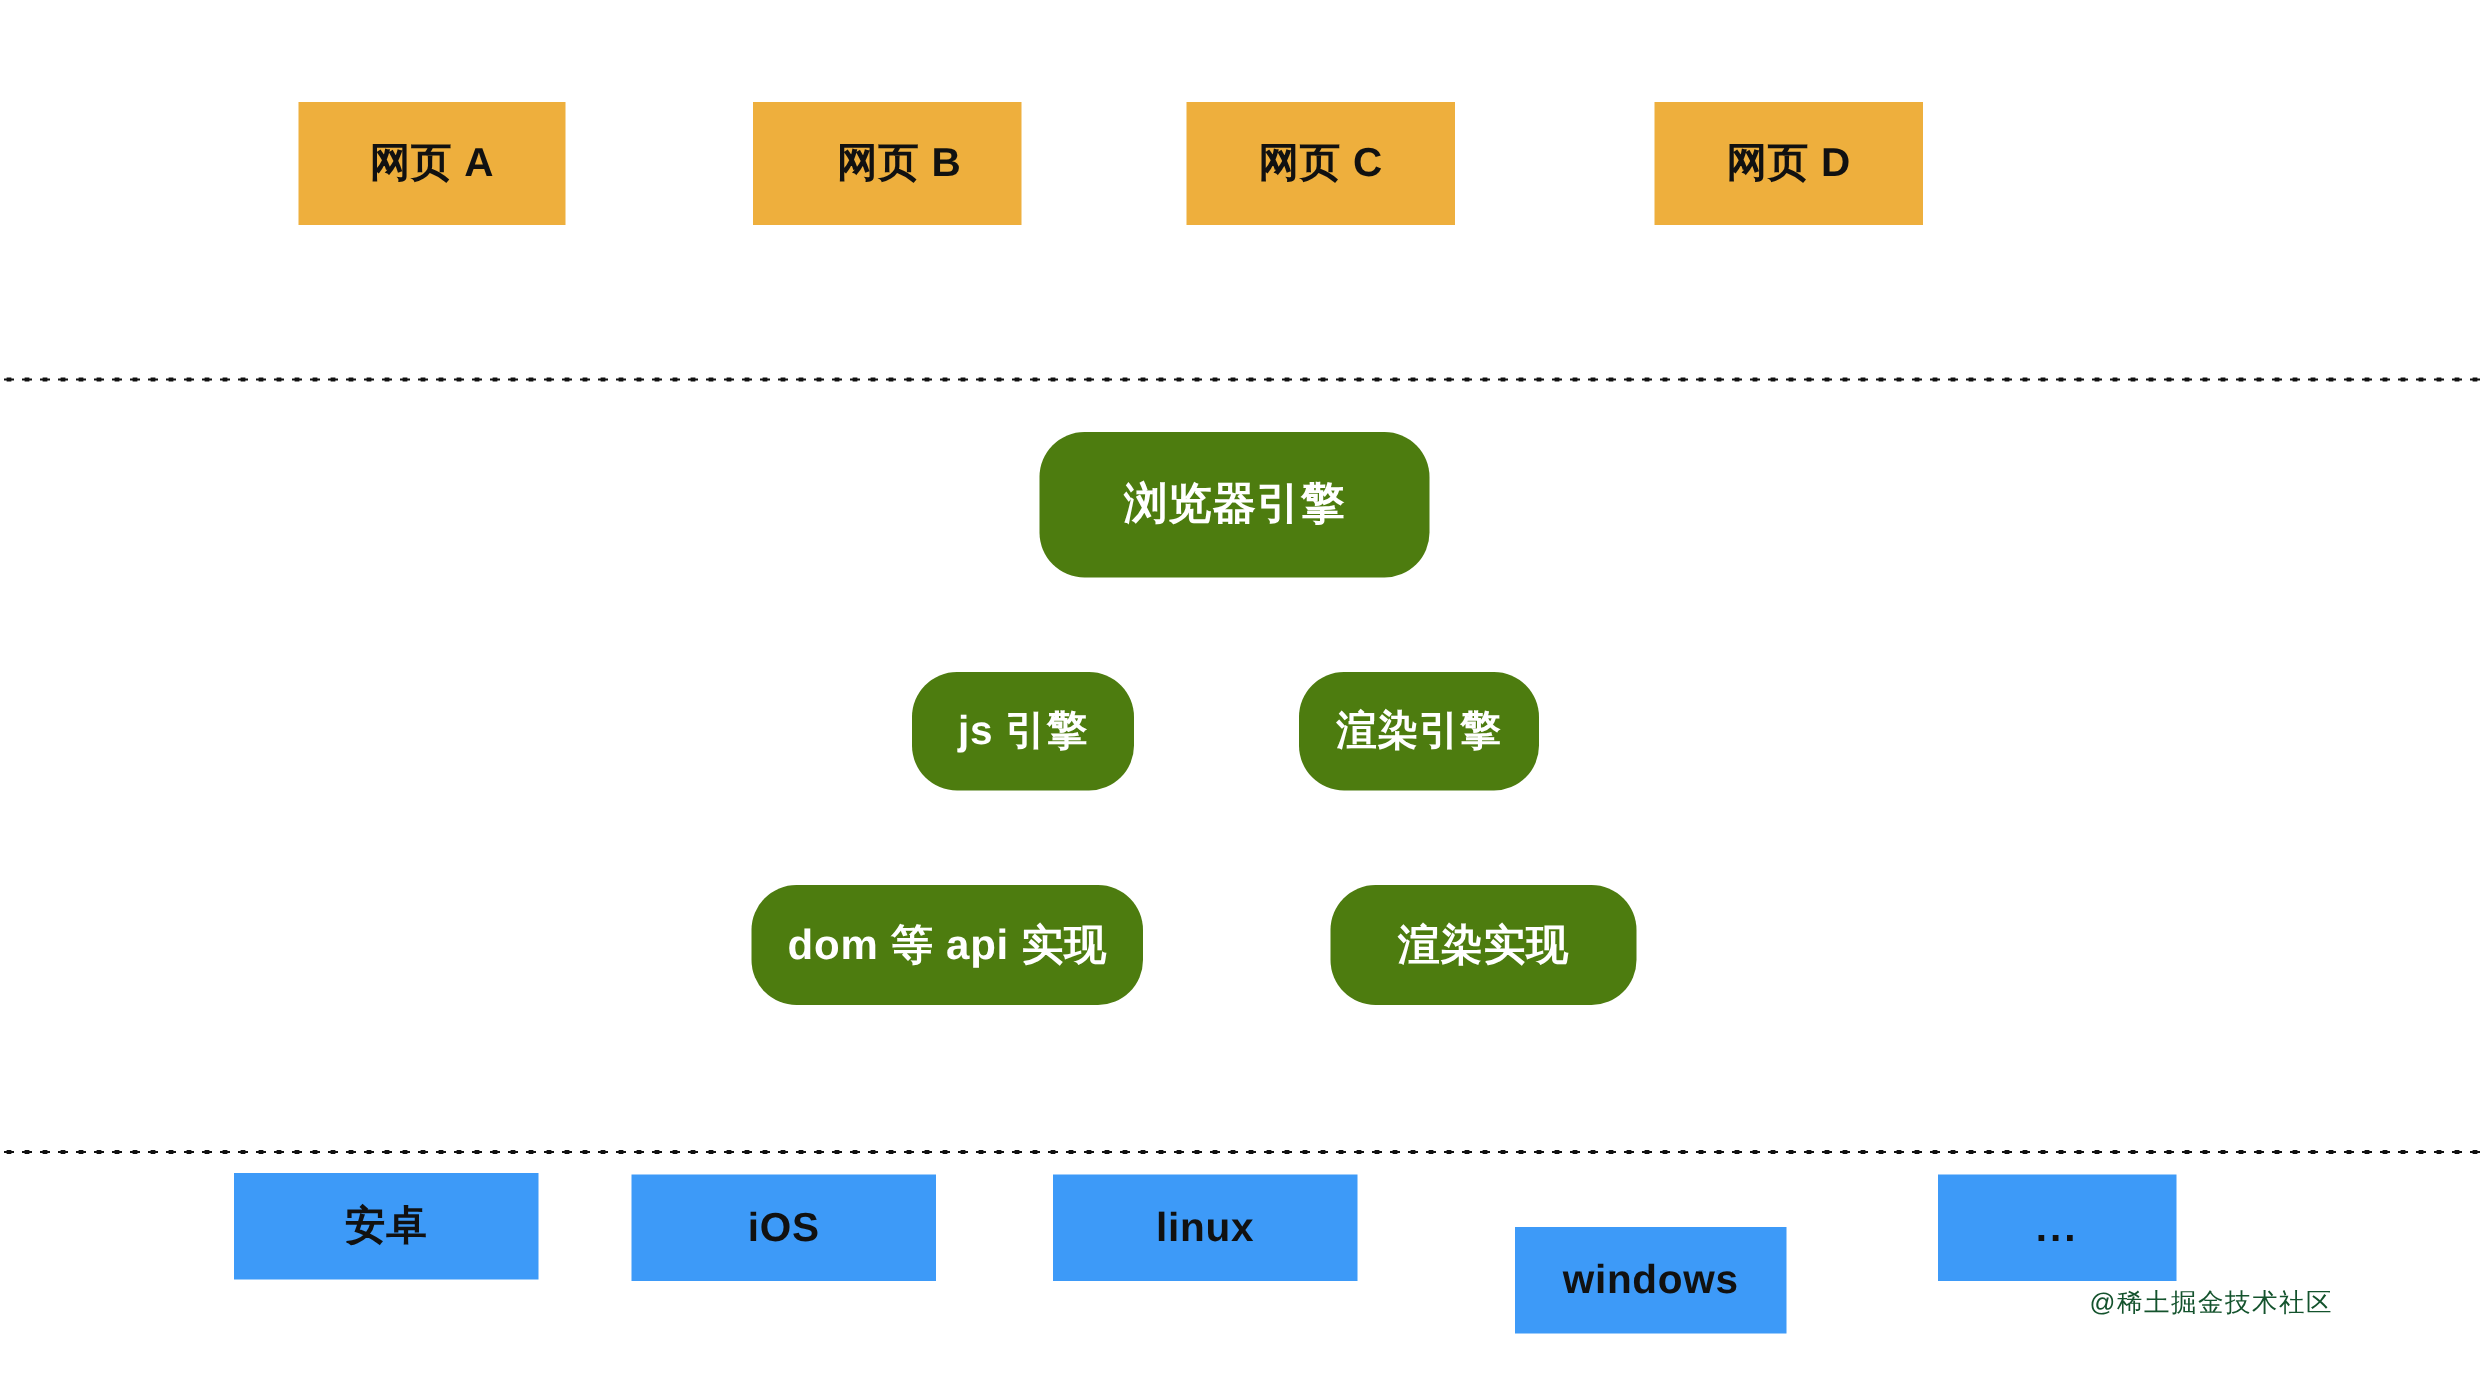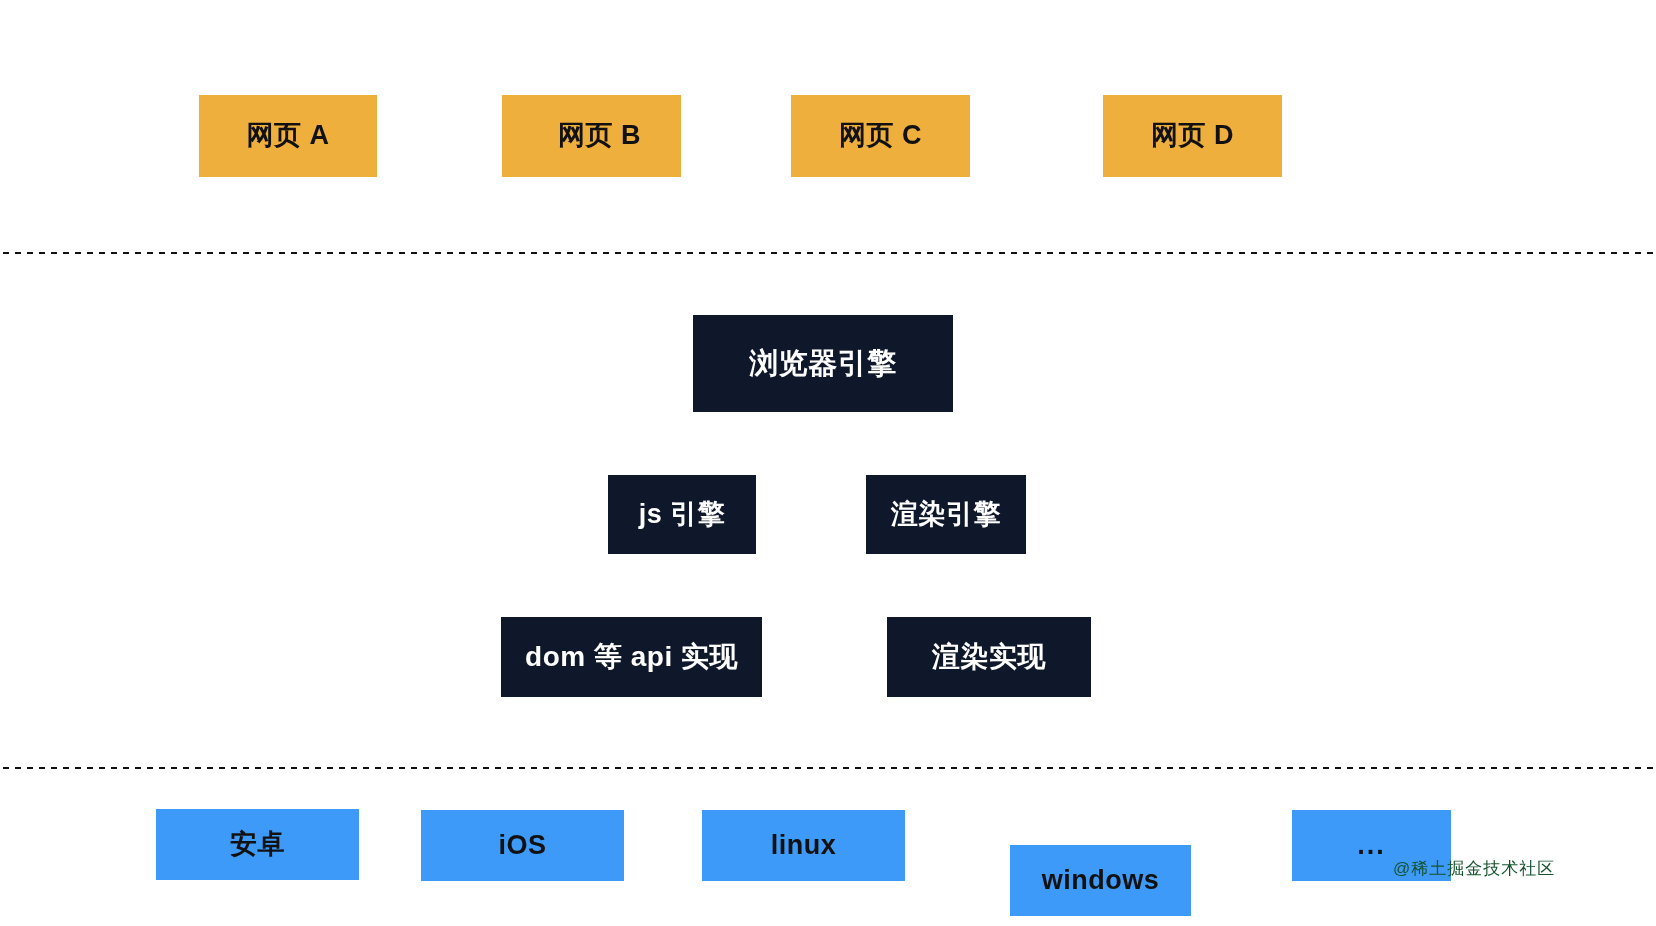--- a/index.html
+++ b/index.html
@@ -19,32 +19,32 @@
   }
   .node {
     position: absolute;
     display: flex;
     align-items: center;
     justify-content: center;
     text-align: center;
     box-sizing: border-box;
     line-height: 1.1;
     letter-spacing: 0.5px;
-    margin-top: 27px;
   }
   .layer-web .node {
     background: #eeaf3d;
     color: #111111;
     font-size: 27px;
     font-weight: 700;
   }
   .layer-engine .node {
-    background: #0f172a;
+    background: #4d7c0f;
     color: #ffffff;
     font-weight: 700;
+    border-radius: 30px;
   }
   .node-browser-engine { font-size: 29px; }
   .node-js-engine,
   .node-render-engine { font-size: 27px; }
   .node-dom-api-impl,
   .node-render-impl { font-size: 28px; }
   .layer-os .node {
     background: #3d9af8;
     color: #111111;
     font-size: 27px;

